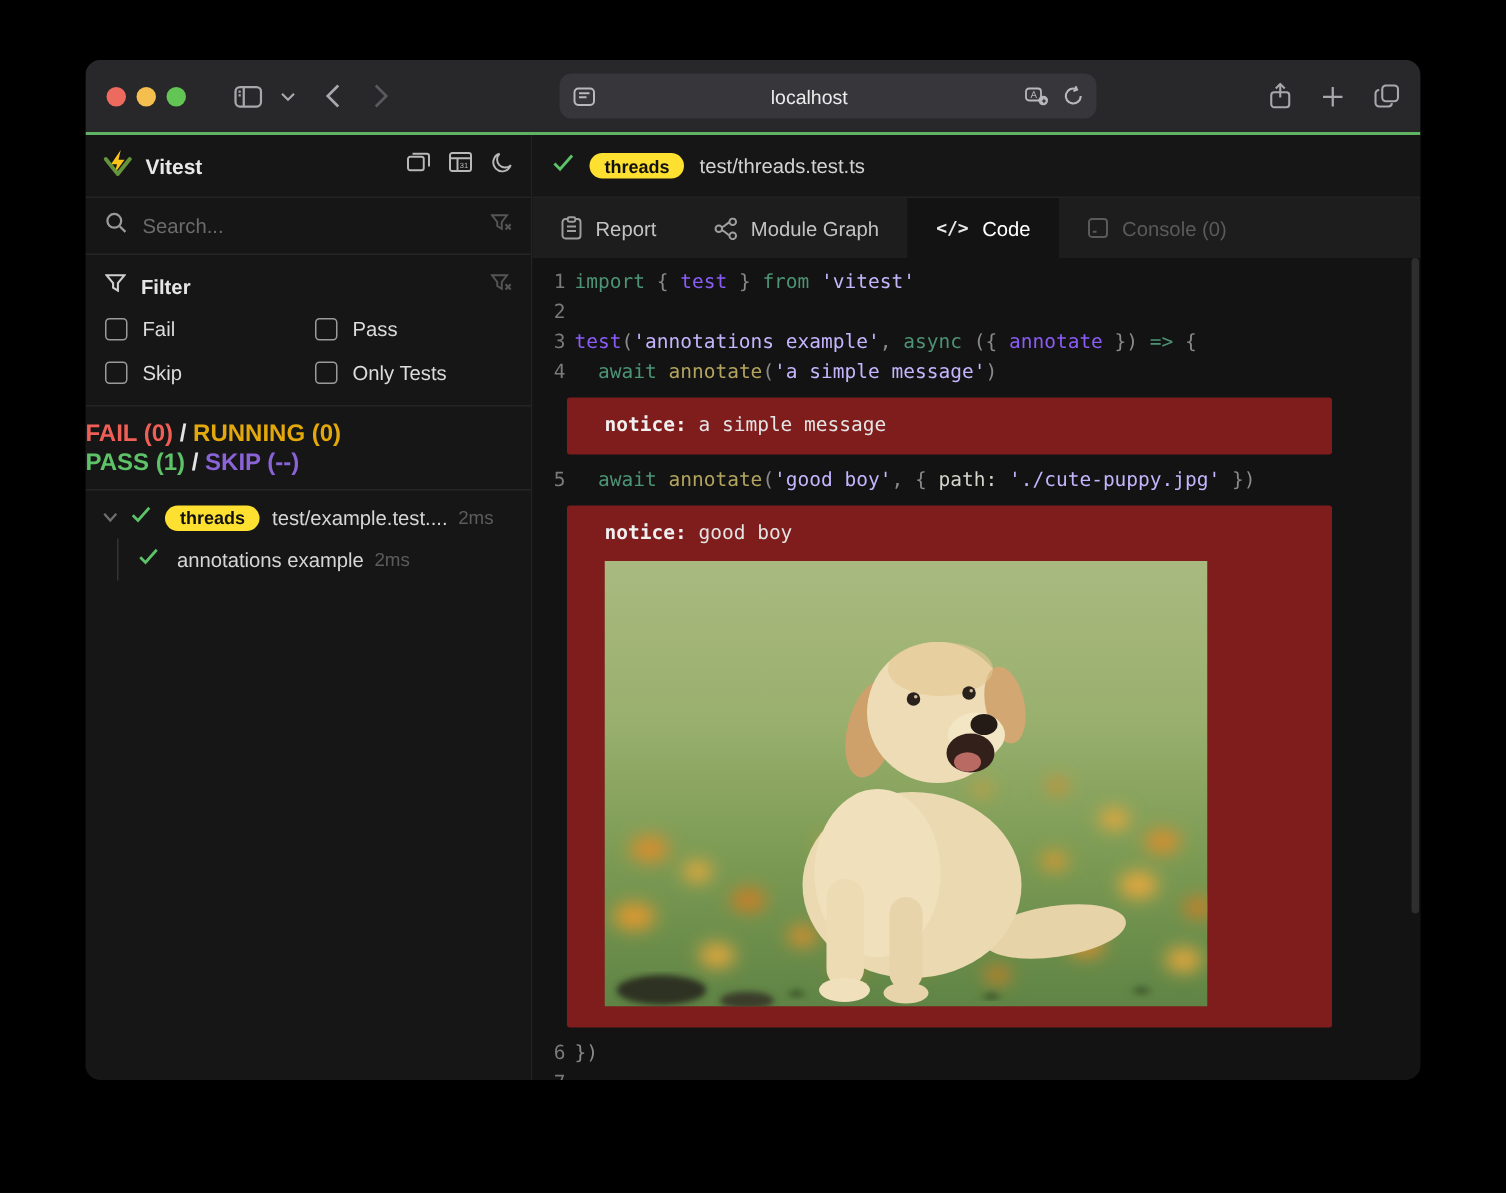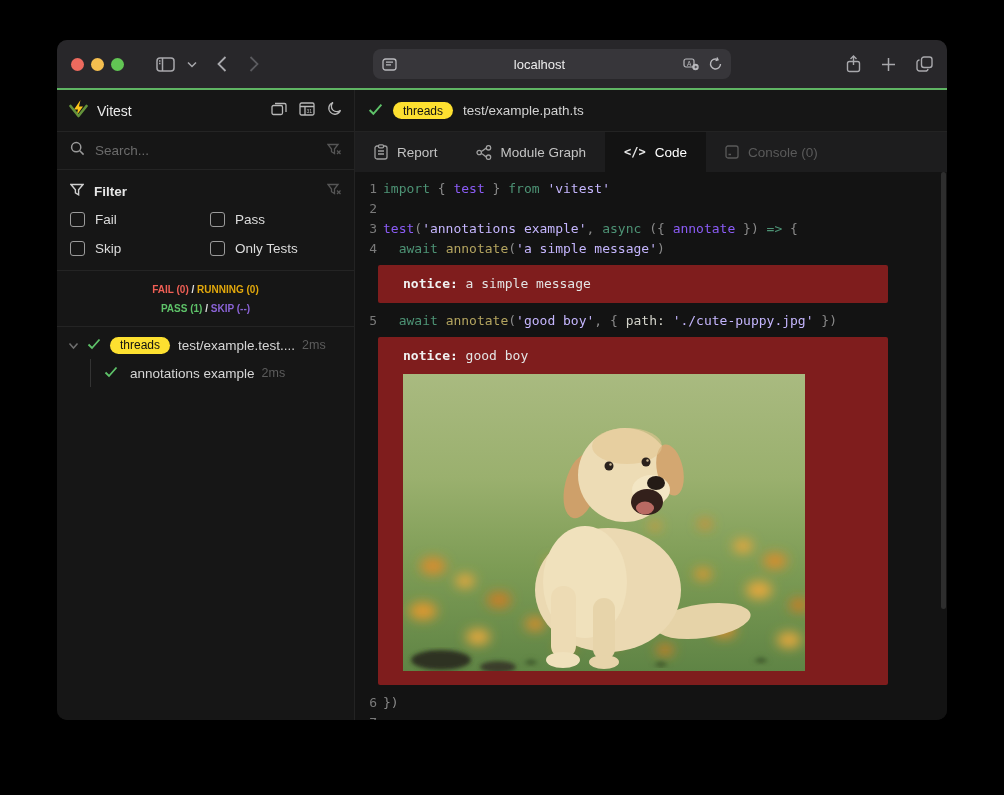--- a/index.html
+++ b/index.html
@@ -24,44 +24,44 @@
 
   .green-line { height:2px; background:#5fb463; }
 
   
   .app { display:flex; height:630px; }
   .sidebar { width:298px; background:#161616; border-right:1px solid #232323; display:flex; flex-direction:column; }
   .main { flex:1; display:flex; flex-direction:column; background:#131313; min-width:0; }
 
   
   .sb-header { height:42px; display:flex; align-items:center; padding:0 12px; border-bottom:1px solid #242424; }
-  .sb-title { font-size:14px; font-weight:normal; color:#e8e8e8; margin-left:9px; flex:1; }
+  .sb-title { font-size:14px; font-weight:bold; color:#e8e8e8; margin-left:9px; flex:1; }
   .sb-header-icons { display:flex; align-items:center; gap:12px; color:#b8b8b8; }
   .sb-search { height:38px; display:flex; align-items:center; padding:0 13px; border-bottom:1px solid #242424; color:#8d8d8d; }
   .sb-search-text { flex:1; margin-left:10px; font-size:13.5px; color:#6b6b6b; }
   .icon-faint { opacity:.38; }
 
   .sb-filter { padding:12px 13px 14px; border-bottom:1px solid #242424; }
   .filter-title-row { display:flex; align-items:center; color:#cfcfcf; margin-bottom:12px; }
   .filter-title { font-size:13.5px; font-weight:bold; color:#e6e6e6; margin-left:10px; flex:1; }
   .cb-grid { display:grid; grid-template-columns:140px 1fr; row-gap:14px; }
   .cb-item { display:flex; align-items:center; cursor:pointer; }
   .cb-box { width:15px; height:15px; border:1.5px solid #9a9a9a; border-radius:3px; background:transparent; }
   .cb-label { margin-left:10px; font-size:13.5px; color:#dcdcdc; }
 
-  .sb-status { padding:9px 0 8px; border-bottom:1px solid #242424; text-align:center;
-               font-size:10px; font-weight:bold; line-height:19px; }
+  .sb-status { padding:9px 0 8px; border-bottom:1px solid #242424; text-align:left;
+               font-size:16px; font-weight:bold; line-height:19px; }
   .c-fail { color:#ef5f55; } .c-run { color:#e2a80c; } .c-pass { color:#5ec269; }
   .c-skip { color:#8a63d6; } .c-sep { color:#e3e3e3; }
 
   .tree { padding-top:4px; }
   .tree-row { height:28px; display:flex; align-items:center; padding:0 10px 0 11px; cursor:pointer; }
-  .tree-row.child { padding-left:12px; }
+  .tree-row.child { padding-left:0; }
   .guide { width:1px; height:28px; background:#333; margin-left:21px; margin-right:13px; }
-  .pill { background:#fde030; color:#111; font-size:12px; font-weight:normal;
+  .pill { background:#fde030; color:#111; font-size:12px; font-weight:bold;
           border-radius:999px; padding:2.5px 10px; line-height:1; }
   .tree-name { color:#d6d6d6; font-size:13.5px; margin-left:8px; white-space:nowrap; overflow:hidden; }
   .tree-time { color:#5c5c5c; font-size:12.5px; margin-left:7px; }
   .tree .ck { margin:0 0 0 8px; }
   .tree-row.child .ck { margin-left:0; }
 
   
   .file-header { height:42px; display:flex; align-items:center; padding:0 13px; background:#161616; border-bottom:1px solid #232323; }
   .file-path { color:#d2d2d2; font-size:13.5px; margin-left:10px; }
   .file-header .pill { margin-left:10px; }
@@ -297,21 +297,21 @@
     </div>
 
     <div class="main">
       <div class="file-header">
         <span>
           <svg width="15" height="13" viewBox="0 0 14 12" fill="none" stroke="#5ec269" stroke-width="1.8">
             <polyline points="1.5,6.5 5,10 12.5,1.5"></polyline>
           </svg>
         </span>
         <span class="pill">threads</span>
-        <span class="file-path">test/example.path.ts</span>
+        <span class="file-path">test/threads.test.ts</span>
       </div>
 
       <div class="tabs">
         <div class="tab">
           <svg width="14" height="16" viewBox="0 0 14 16" fill="none" stroke="currentColor" stroke-width="1.3">
             <rect x="1" y="2" width="12" height="13" rx="2"></rect>
               <rect x="4.5" y="0.8" width="5" height="3" rx="1" fill="#1d1d1e"></rect>
             <line x1="4" y1="7" x2="10" y2="7"></line>
               <line x1="4" y1="10" x2="10" y2="10"></line>
           </svg>

